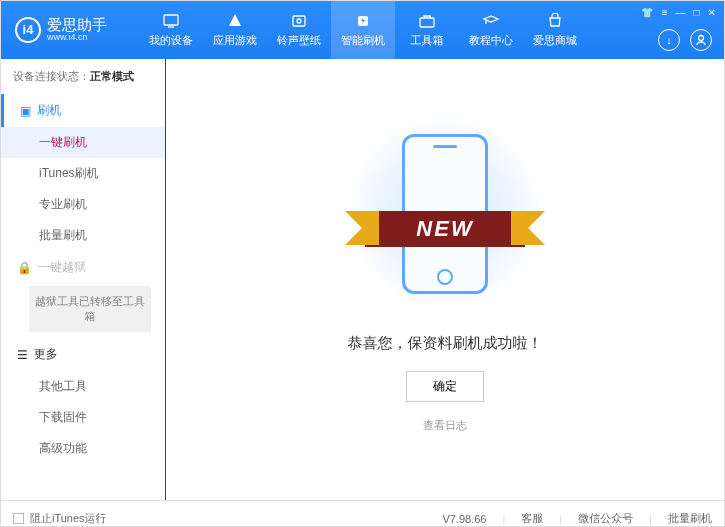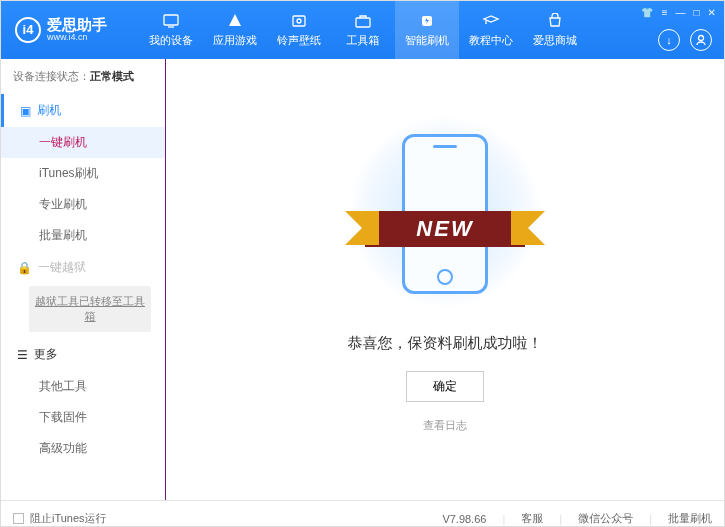--- a/index.html
+++ b/index.html
@@ -2,42 +2,42 @@
 <html><head>
 <meta charset="utf-8">
 <style>
 * { margin: 0; padding: 0; box-sizing: border-box; font-family: "Microsoft YaHei", sans-serif; }
 body { width: 725px; height: 527px; overflow: hidden; background: #fff; border: 1px solid #ddd; }
 
 .header { background: linear-gradient(to bottom, #2a8cff, #1e7ef5); height: 58px; display: flex; align-items: center; color: #fff; position: relative; }
 .logo-area { display: flex; align-items: center; padding: 0 14px; }
 .logo-circle { width: 26px; height: 26px; border: 2px solid #fff; border-radius: 50%; display: flex; align-items: center; justify-content: center; font-weight: bold; font-size: 13px; margin-right: 6px; }
 .logo-text { display: flex; flex-direction: column; line-height: 1.1; }
-.logo-title { font-size: 15px; font-weight: bold; }
+.logo-title { font-size: 15px; font-weight: normal; }
 .logo-url { font-size: 9px; opacity: 0.9; }
 .nav { display: flex; height: 100%; margin-left: 18px; }
 .nav-item { width: 64px; height: 100%; display: flex; flex-direction: column; align-items: center; justify-content: center; font-size: 11px; cursor: pointer; }
 .nav-item.active { background: rgba(255,255,255,0.18); }
 .nav-icon { width: 20px; height: 18px; margin-bottom: 3px; display: flex; align-items: center; justify-content: center; }
 .header-right { position: absolute; right: 8px; top: 6px; display: flex; gap: 6px; align-items: center; }
 .window-controls { display: flex; gap: 8px; font-size: 10px; opacity: 0.9; }
 .window-btn { cursor: pointer; }
 .header-circles { position: absolute; right: 12px; bottom: 8px; display: flex; gap: 10px; }
 .circle-btn { width: 22px; height: 22px; border: 1.5px solid #fff; border-radius: 50%; cursor: pointer; display: flex; align-items: center; justify-content: center; font-size: 11px; }
 
 .body-area { display: flex; height: calc(100% - 58px - 26px); }
 
 .sidebar { width: 165px; border-right: 1px solid #701a75; display: flex; flex-direction: column; font-size: 12px; color: #555; }
 .status-line { padding: 10px 12px; font-size: 11px; color: #777; }
 .status-line b { color: #333; }
 .side-section { padding: 8px 16px; display: flex; align-items: center; gap: 6px; color: #333; cursor: pointer; }
 .side-section.blue { color: #2a8cff; border-left: 3px solid #2a8cff; }
 .side-sub { padding: 7px 10px 7px 38px; cursor: pointer; color: #666; font-size: 12px; }
 .side-sub.active { background: #eaf3ff; color: #be185d; }
-.side-sub.gray-box { background: #f0f0f0; margin: 2px 14px 6px 28px; padding: 8px 6px; font-size: 11px; color: #888; text-align: center; border-radius: 2px; text-decoration: underline; }
+.side-sub.gray-box { background: #f0f0f0; margin: 2px 14px 6px 28px; padding: 8px 6px; font-size: 11px; color: #888; text-align: center; border-radius: 2px; }
 .side-locked { color: #bbb; padding: 8px 16px; display: flex; align-items: center; gap: 6px; }
 .checkbox-row { padding: 10px 14px; border: 2px solid #e74c3c; margin: 4px 8px; display: flex; gap: 10px; font-size: 11px; color: #999; align-items: center; }
 .cb { width: 11px; height: 11px; border: 1px solid #bbb; display: inline-block; }
 .device-box { padding: 8px 12px; font-size: 11px; }
 
 .main { flex: 1; display: flex; flex-direction: column; align-items: center; justify-content: center; position: relative; }
 .phone-illus { position: relative; width: 150px; height: 190px; margin-bottom: 18px; }
 .halo { position: absolute; top: 50%; left: 50%; width: 190px; height: 190px; border-radius: 50%; background: radial-gradient(circle, #d0eaff 0%, #f0f7ff 55%, #fff 72%); transform: translate(-50%, -55%); }
 .phone { position: absolute; left: 50%; top: 8px; transform: translateX(-50%); width: 86px; height: 160px; background: #fafdff; border: 3px solid #5fa8ff; border-radius: 12px; }
 .phone:before { content: ""; position: absolute; top: 8px; left: 50%; transform: translateX(-50%); width: 24px; height: 3px; background: #5fa8ff; border-radius: 2px; }
@@ -87,37 +87,37 @@
     </div>
     <div class="nav-item">
       <div class="nav-icon">
           <svg width="16" height="14" fill="none" stroke="#fff" stroke-width="1.3">
             <rect x="2" y="2" width="12" height="10" rx="1"></rect>
             <circle cx="8" cy="7" r="2"></circle>
           </svg>
         </div>
       <span>铃声壁纸</span>
     </div>
+    <div class="nav-item active">
+      <div class="nav-icon">
+          <svg width="16" height="16" fill="#fff">
+            <rect x="3" y="3" width="10" height="10" rx="2"></rect>
+            <path d="M8 5 L6 8 L8 8 L7 11 L10 7 L8 7 Z" fill="#2a8cff"></path>
+          </svg>
+        </div>
+      <span>智能刷机</span>
+    </div>
     <div class="nav-item">
       <div class="nav-icon">
           <svg width="18" height="14" fill="none" stroke="#fff" stroke-width="1.3">
             <rect x="2" y="4" width="14" height="9" rx="1"></rect>
             <path d="M6 4 V2 H12 V4"></path>
           </svg>
         </div>
       <span>工具箱</span>
-    </div>
-    <div class="nav-item active">
-      <div class="nav-icon">
-          <svg width="16" height="16" fill="#fff">
-            <rect x="3" y="3" width="10" height="10" rx="2"></rect>
-            <path d="M8 5 L6 8 L8 8 L7 11 L10 7 L8 7 Z" fill="#2a8cff"></path>
-          </svg>
-        </div>
-      <span>智能刷机</span>
     </div>
     <div class="nav-item">
       <div class="nav-icon">
           <svg width="18" height="14" fill="none" stroke="#fff" stroke-width="1.3">
             <path d="M9 2 L2 5 L9 8 L16 5 Z"></path>
             <path d="M4 6 V10"></path>
           </svg>
         </div>
       <span>教程中心</span>
     </div>

